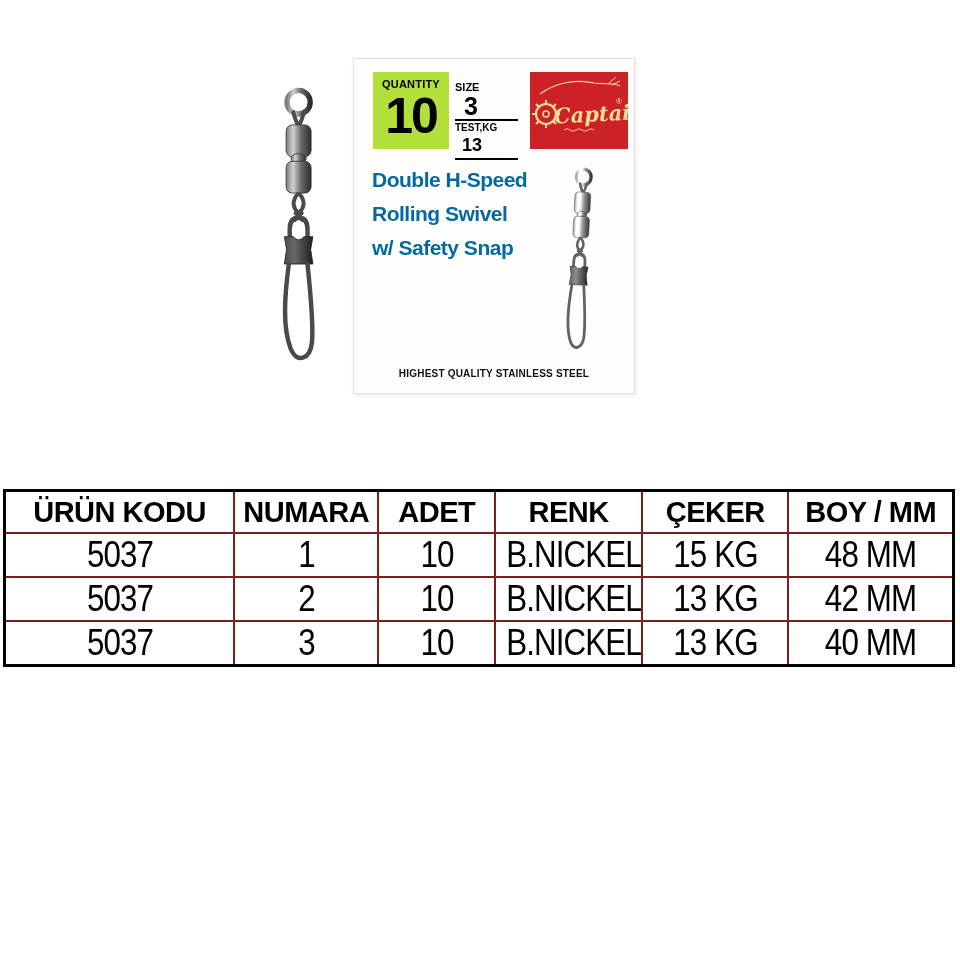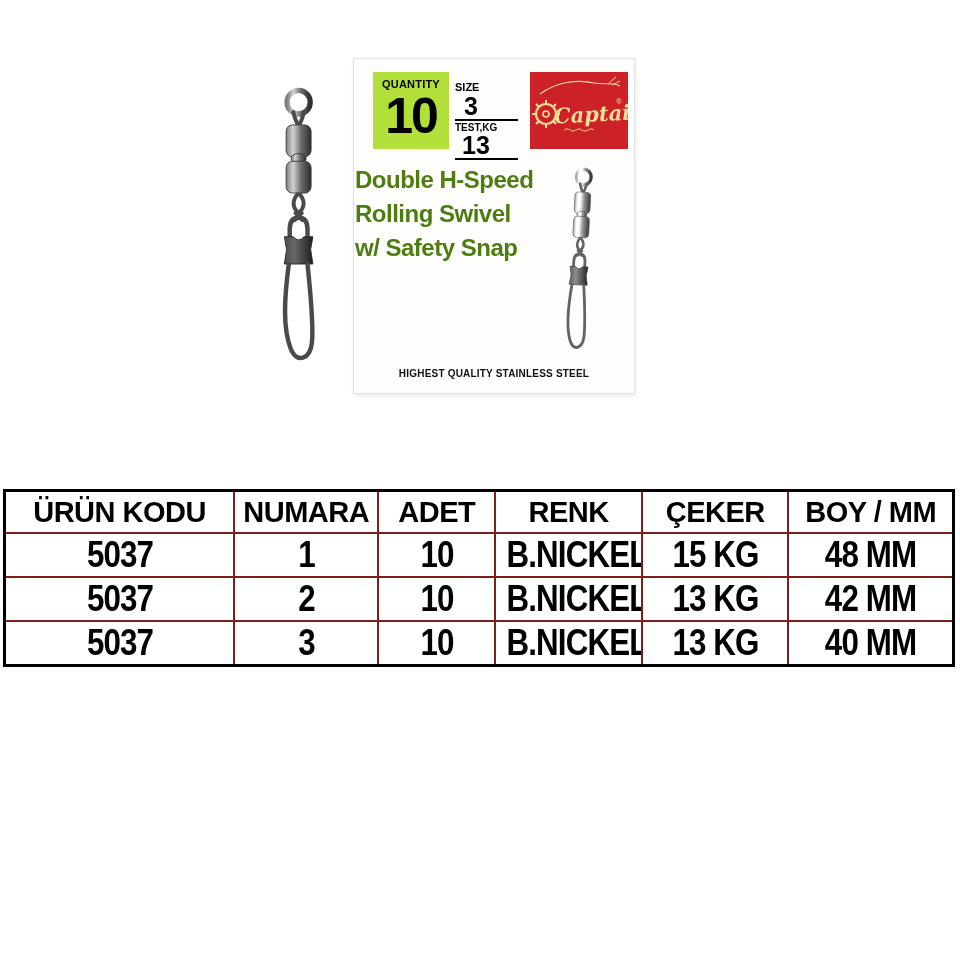--- a/index.html
+++ b/index.html
@@ -13,35 +13,35 @@
     position:absolute;left:353px;top:58px;width:280px;height:334px;
     background:#fffefd;border:1px solid #e3e1de;box-shadow:1px 2px 4px rgba(0,0,0,0.08);
   }
   .qty-box{position:absolute;left:19px;top:13px;width:76px;height:77px;background:#b3df3b;}
   .qty-label{text-align:center;font-weight:bold;font-size:11px;letter-spacing:.2px;margin-top:6px;}
   .qty-value{text-align:center;font-weight:bold;font-size:50px;line-height:50px;letter-spacing:-2px;margin-top:1px;}
   .size-block{position:absolute;left:101px;top:22px;width:66px;}
   .size-label{font-weight:bold;font-size:11px;line-height:13px;}
   .size-value{font-weight:bold;font-size:25px;line-height:24px;padding:0 0 1px 9px;border-bottom:2px solid #000;width:54px;}
   .test-label{font-weight:bold;font-size:10px;line-height:11px;margin-top:1px;}
-  .test-value{font-weight:bold;font-size:25px;line-height:24px;padding:0 0 1px 7px;border-bottom:2px solid #000;width:56px;}
+  .test-value{font-weight:bold;font-size:18px;line-height:24px;padding:0 0 1px 7px;border-bottom:2px solid #000;width:56px;}
   .brand-box{position:absolute;left:176px;top:13px;width:98px;height:77px;background:#cc2127;}
   .brand-box svg{display:block;width:98px;height:77px;}
-  .card-title{position:absolute;left:1px;top:104px;font-weight:bold;font-size:24px;line-height:34px;color:#4d7c0f;letter-spacing:-.5px;}
+  .card-title{position:absolute;left:18px;top:104px;font-weight:bold;font-size:21px;line-height:34px;color:#0369a1;letter-spacing:-.5px;}
   .swivel-small{position:absolute;left:213px;top:106px;transform:rotate(3deg);transform-origin:50% 0;
     filter:brightness(1.35) contrast(1.05);}
   .card-footer{position:absolute;left:0;right:0;top:309px;text-align:center;font-weight:bold;font-size:10px;letter-spacing:.2px;color:#111;}
   
   .spec-table{
     position:absolute;left:3px;top:489px;width:952px;
     border-collapse:collapse;table-layout:fixed;border:3px solid #000;
   }
   .spec-table th,.spec-table td{border:2px solid #7f1d1d;padding:0;text-align:center;vertical-align:middle;overflow:hidden;}
   .spec-table th{height:40px;font-size:29px;font-weight:bold;letter-spacing:-.5px;}
-  .spec-table td{height:37px;font-size:36px;font-weight:bold;}
+  .spec-table td{height:37px;font-size:36px;font-weight:normal;}
   .cond{display:inline-block;transform:scaleX(.87);transform-origin:50% 50%;white-space:nowrap;letter-spacing:-1px;}
   .c0{width:24.2%}.c1{width:15.2%}.c2{width:12.3%}.c3{width:15.5%}.c4{width:15.4%}.c5{width:17.4%}
 </style>
 </head>
 <body>
 
 <div class="stage">
 
   <svg width="0" height="0" style="position:absolute" aria-hidden="true">
     <defs>

